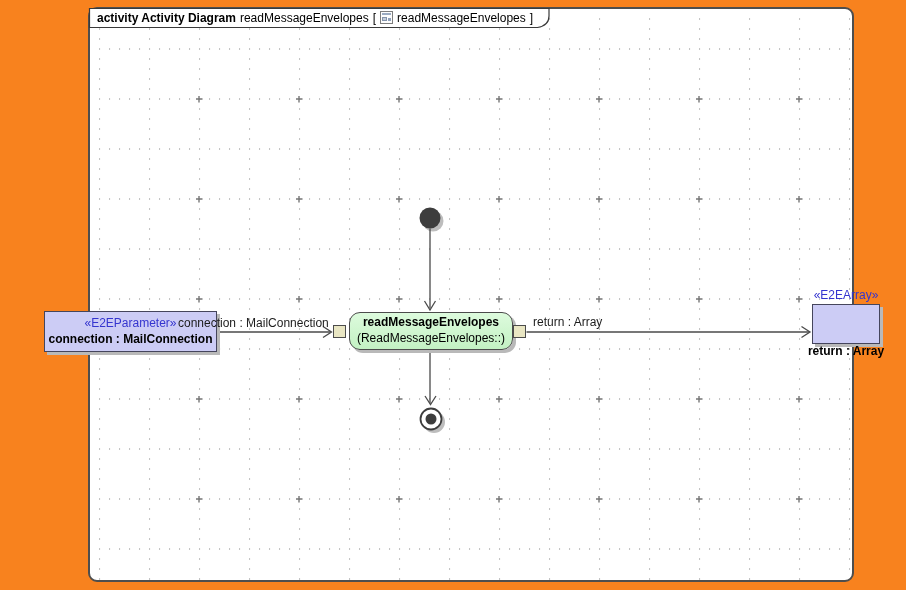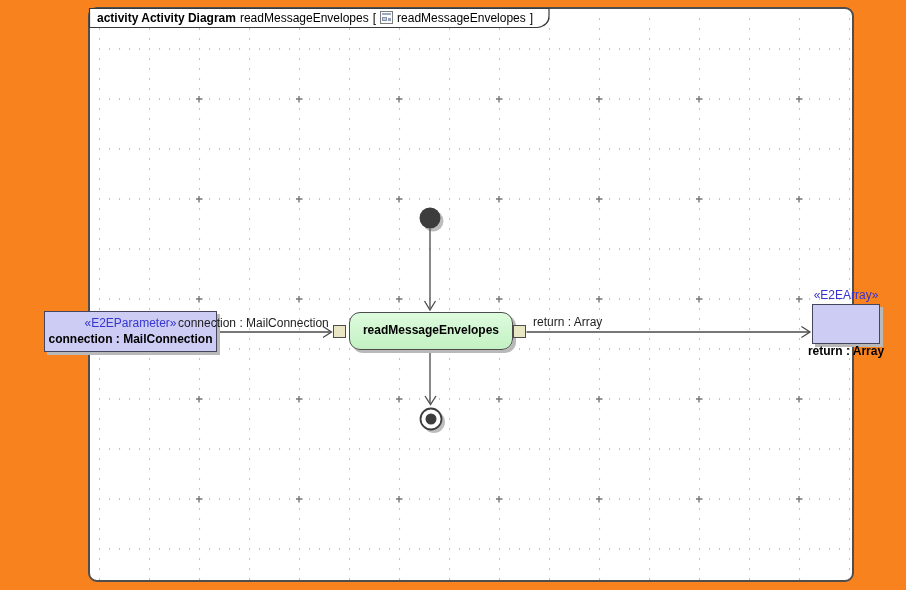--- a/index.html
+++ b/index.html
@@ -130,20 +130,21 @@
   <span>]</span>
 </div>
 
 <div class="node param param-in">
   <span class="stereo">«E2EParameter»</span>
   <span class="pname">connection : MailConnection</span>
 </div>
 
 <div class="node action">
   <span class="aname">readMessageEnvelopes</span>
+  <span class="abehavior">(ReadMessageEnvelopes::)</span>
 </div>
 
 <div class="pin pin-in"></div>
 <div class="pin pin-out"></div>
 
 <div class="node param param-out">
   <span class="stereo">«E2EArray»</span>
   <span class="pname">return : Array</span>
 </div>
 

